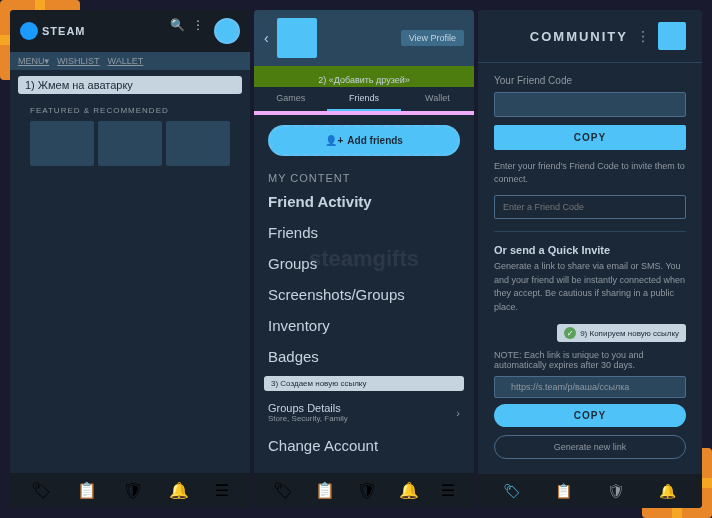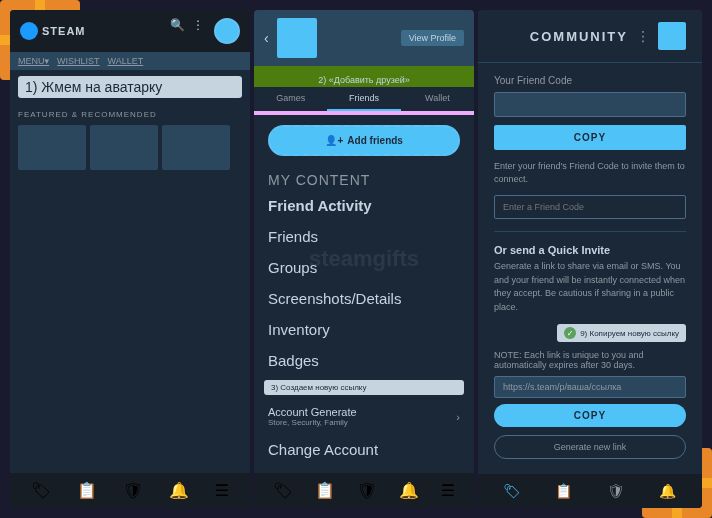--- a/index.html
+++ b/index.html
@@ -137,29 +137,29 @@
       font-size: 9px;
       color: #8f98a0;
       text-decoration: underline;
     }
 
     .steam-nav span { cursor: pointer; }
 
     .tooltip-bubble {
       background: #c6d4df;
       color: #1b2838;
-      font-size: 14px;
+      font-size: 11px;
       padding: 3px 7px;
       border-radius: 3px;
       margin: 6px 8px;
       white-space: nowrap;
     }
 
     .featured-section {
-      padding: 6px 8px;
+      padding: 6px 20px;
     }
 
     .featured-label {
       color: #8f98a0;
       font-size: 8px;
       letter-spacing: 1px;
       margin-bottom: 6px;
     }
 
     .featured-cards {
@@ -265,21 +265,21 @@
       cursor: pointer;
       border: 2px dashed #67c1f5;
       display: flex;
       align-items: center;
       justify-content: center;
       gap: 4px;
     }
 
     .my-content-label {
       color: #8f98a0;
-      font-size: 14px;
+      font-size: 11px;
       letter-spacing: 1px;
       padding: 6px 14px 2px;
     }
 
     .menu-item {
       padding: 7px 14px;
       color: #c6d4df;
       font-size: 15px;
       cursor: pointer;
     }
@@ -466,21 +466,21 @@
       align-items: center;
       justify-content: center;
       font-size: 8px;
       color: white;
     }
 
     .link-box {
       background: #2a475e;
       border: 1px solid #4a6b8a;
       color: #8f98a0;
-      padding: 5px 8px;
+      padding: 5px 16px;
       font-size: 9px;
       border-radius: 2px;
       margin-bottom: 6px;
       clear: both;
     }
 
     .copy-btn-small {
       width: 100%;
       background: #4fc3f7;
       color: #1b2838;
@@ -597,29 +597,29 @@
     <div class="add-friends-btn">
       <span>👤+</span>
       <span>Add friends</span>
     </div>
 
     <div class="my-content-label">MY CONTENT</div>
 
     <div class="menu-item bold">Friend Activity</div>
     <div class="menu-item">Friends</div>
     <div class="menu-item">Groups</div>
-    <div class="menu-item">Screenshots/Details</div>
+    <div class="menu-item">Screenshots/Groups</div>
     <div class="menu-item">Inventory</div>
     <div class="menu-item">Badges</div>
 
     <div class="tooltip-step3">3) Создаем новую ссылку</div>
 
     <div class="menu-item-with-arrow">
       <div>
-        <div style="font-size:11px; color:#c6d4df;">Account Generate</div>
+        <div style="font-size:11px; color:#c6d4df;">Groups Details</div>
         <div style="font-size:8px; color:#8f98a0;">Store, Security, Family</div>
       </div>
       <span style="color:#8f98a0;">›</span>
     </div>
 
     <div class="menu-item">Change Account</div>
 
     <div class="middle-bottom-nav">
       <span>🏷</span>
       <span>📋</span>

